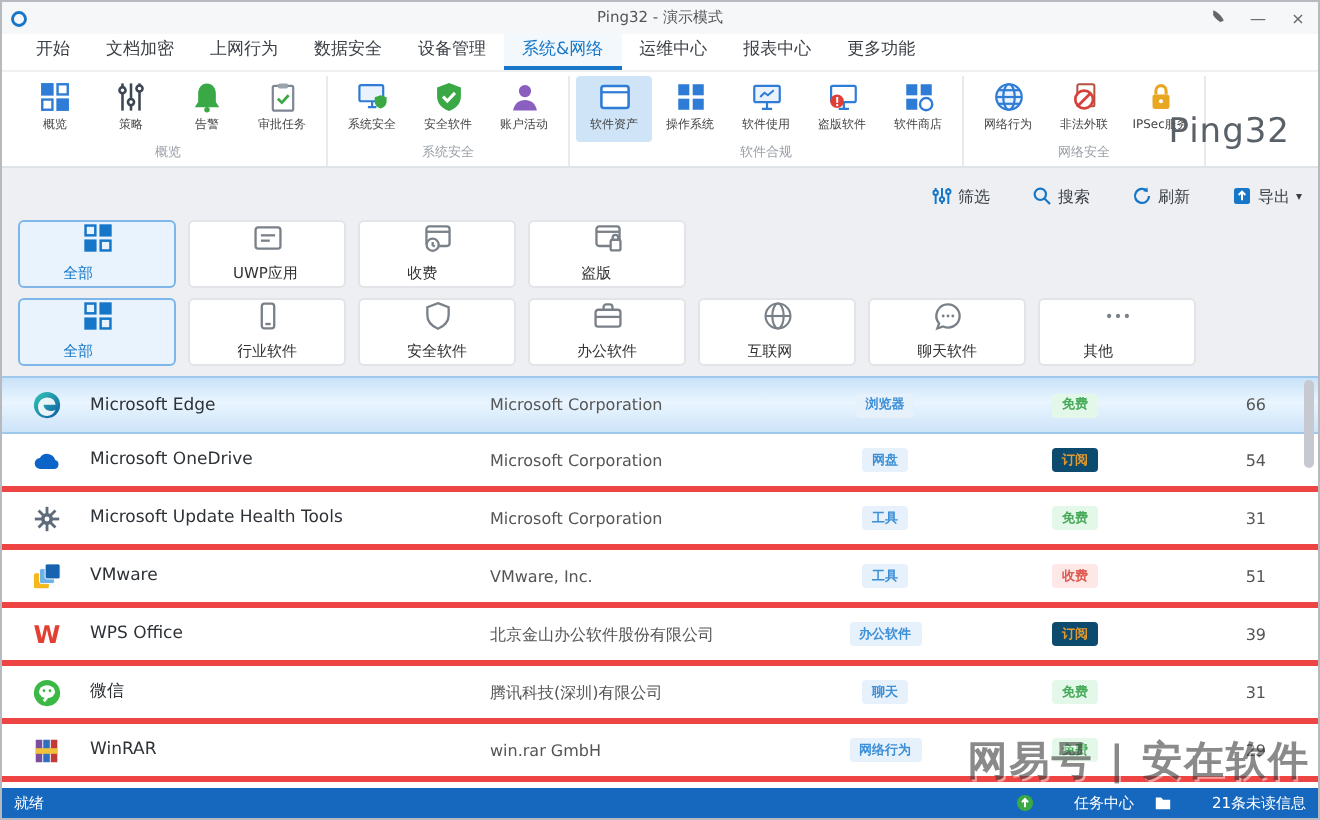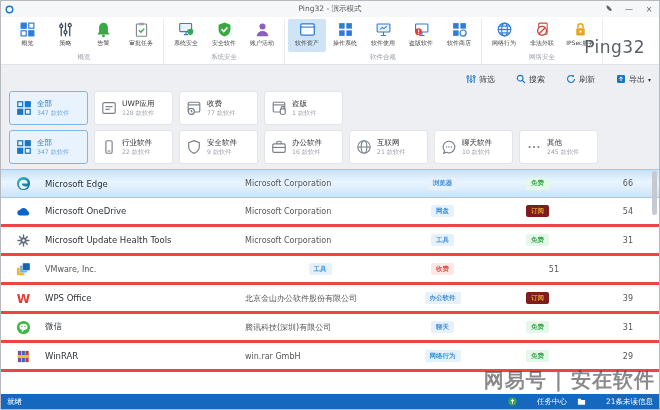--- a/index.html
+++ b/index.html
@@ -31,21 +31,21 @@
   .ribbon-logo { position:absolute; right:14px; top:20px; font-size:17px; color:#5a6068; letter-spacing:.5px; }
 
   
   .content { flex:1; background:#edeff2; padding:5px 8px 0; display:flex; flex-direction:column; position:relative; overflow:hidden; }
   .toolbar { display:flex; justify-content:flex-end; align-items:center; gap:21px; height:18px; margin-bottom:3px; }
   .tbtn { display:flex; align-items:center; gap:3px; font-size:8px; color:#3a3f45; cursor:default; }
   .tbtn svg { width:10px; height:10px; }
   .caret { font-size:6px; color:#3a3f45; }
 
   .cardrow { display:flex; gap:6px; margin-bottom:5px; }
-  .card { width:79px; height:34px; background:#fff; border:1px solid #e2e4e8; border-radius:3px; display:flex; align-items:center; gap:5px; padding:0 6px; }
+  .card { width:79px; height:34px; background:#fff; border:1px solid #e2e4e8; border-radius:3px; display:flex; align-items:center; gap:5px; padding:0 6px;flex-direction:column; }
   .card.selected { background:#e9f3fd; border-color:#7fb5e8; }
   .card .cicon { flex:0 0 auto; display:flex; }
   .card .cicon svg { width:16px; height:16px; }
   .ctext { display:flex; flex-direction:column; overflow:hidden; }
   .clabel { font-size:7.5px; color:#333; white-space:nowrap; }
   .card.selected .clabel { color:#1677c8; }
   .ccount { font-size:6.5px; color:#9aa0a8; white-space:nowrap; transform:scale(.95); transform-origin:left; }
   .card.selected .ccount { color:#6aa6dd; }
 
   
@@ -53,21 +53,21 @@
   .trow { height:29px; display:grid; grid-template-columns:44px 200px 150px 95px 95px 1fr; align-items:center; border-bottom:3px solid #ef4444; }
   .trow.selected { background:linear-gradient(#c9e2f7,#e9f5ff 45%,#cde4f8); border-top:1px solid #9ec9ec; border-bottom:1px solid #9ec9ec; }
   .appicon { display:flex; justify-content:center; }
   .appicon svg { width:15px; height:15px; }
   .tname { font-size:8.5px; color:#2d3237; white-space:nowrap; overflow:hidden; }
   .tvendor { font-size:8px; color:#555; white-space:nowrap; overflow:hidden; }
   .tcell-c { text-align:center; }
   .badge { display:inline-block; font-size:6.5px; padding:1.5px 5px; border-radius:2px; white-space:nowrap;font-weight:bold; }
   .badge.cat { background:#e7f1fc; color:#3d8fd6; }
   .badge.free { background:#e4f8e9; color:#47a95a; }
-  .badge.subscription { background:#7f1d1d; color:#e09a2f; }
+  .badge.subscription { background:#0c4a6e; color:#e09a2f; }
   .badge.paid { background:#fde8e7; color:#dd5a50; }
   .tcount { text-align:right; padding-right:26px; font-size:8px; color:#555; }
   .vscroll { position:absolute; top:2px; right:2px; width:5px; height:44px; background:#c6cad0; border-radius:3px; }
 
   
   .statusbar { height:15px; background:#1568bd; color:#fff; display:flex; align-items:center; font-size:7.5px; padding:0 6px; flex:0 0 auto; }
   .sb-right { margin-left:auto; display:flex; align-items:center; gap:10px; }
   .sb-item { display:flex; align-items:center; gap:20px; }
   .sb-item svg { width:9px; height:9px; }
 
@@ -89,20 +89,31 @@
       <span class="ctl">
         <svg width="8" height="8" viewBox="0 0 10 10">
             <path d="M2 1.5c2 0 6.5 4.5 6.5 6.5l-2 .8C5 8 2.8 5.8 2 4.3z" fill="#666"></path>
           </svg>
       </span>
       <span class="ctl">—</span>
       <span class="ctl">×</span>
     </span>
   </div>
 
+  <div class="menubar">
+    <span class="mtab">开始</span>
+    <span class="mtab">文档加密</span>
+    <span class="mtab">上网行为</span>
+    <span class="mtab">数据安全</span>
+    <span class="mtab">设备管理</span>
+    <span class="mtab active">系统&amp;网络</span>
+    <span class="mtab">运维中心</span>
+    <span class="mtab">报表中心</span>
+    <span class="mtab">更多功能</span>
+  </div>
 
   <div class="ribbon">
 
     <div class="rgroup">
       <div class="ritems">
         <div class="ritem">
           <span class="ricon">
             <svg viewBox="0 0 20 20">
                 <g stroke="#2e7cd6" stroke-width="1.4" fill="none">
                   <rect x="2.5" y="2.5" width="6" height="6" fill="#2e7cd6"></rect>
@@ -555,20 +566,21 @@
       </div>
 
       <div class="trow">
         <span class="appicon">
           <svg viewBox="0 0 16 16">
               <rect x="1" y="6" width="8" height="8" rx="1" fill="#f5b81c"></rect>
               <rect x="4" y="3.5" width="8" height="8" rx="1" fill="#6db2e8" stroke="#fff" stroke-width=".5"></rect>
               <rect x="7" y="1" width="8" height="8" rx="1" fill="#1763b0" stroke="#fff" stroke-width=".5"></rect>
             </svg>
         </span>
+        <span class="tname">VMware</span>
         <span class="tvendor">VMware, Inc.</span>
         <span class="tcell-c"><span class="badge cat">工具</span></span>
         <span class="tcell-c"><span class="badge paid">收费</span></span>
         <span class="tcount">51</span>
       </div>
 
       <div class="trow">
         <span class="appicon">
           <svg viewBox="0 0 16 16">
               <text x="8" y="12.5" text-anchor="middle" font-size="13" font-weight="bold" fill="#e34034" font-family="DejaVu Sans, sans-serif">W</text>

